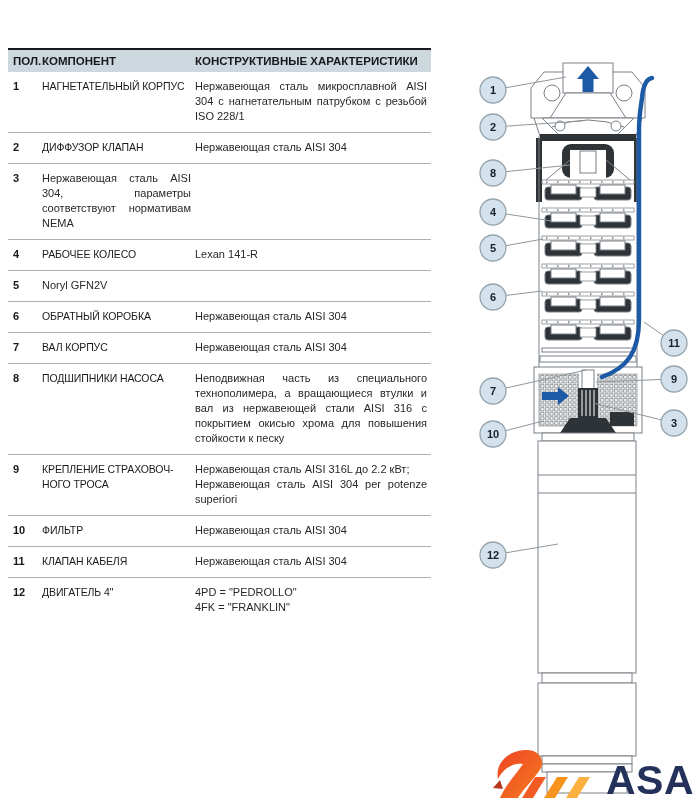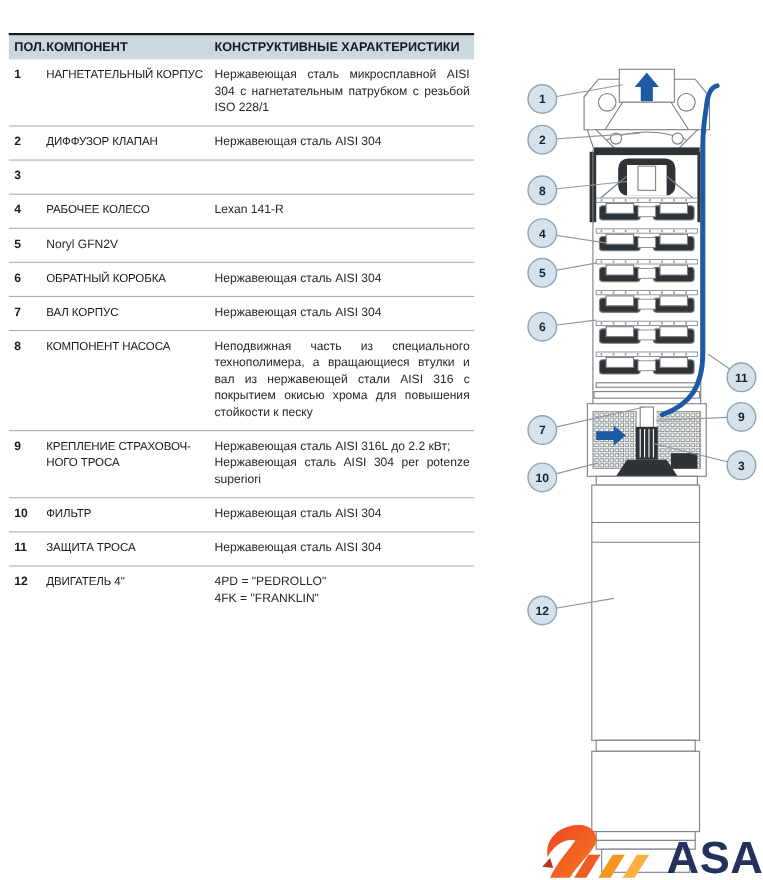--- a/index.html
+++ b/index.html
@@ -2,21 +2,21 @@
 <html><head>
 <meta charset="utf-8">
 <style>
   html,body{margin:0;padding:0}
   body{
     width:694px;height:800px;position:relative;overflow:hidden;
     background:#ffffff;
     font-family:"Liberation Sans",sans-serif;
     -webkit-font-smoothing:antialiased;
   }
-  .table-panel{position:absolute;left:8px;top:30px;width:423px}
+  .table-panel{position:absolute;left:8px;top:48px;width:423px}
   .thead{
     display:grid;grid-template-columns:29px 153px 1fr;
     background:#ccd8de;border-top:2px solid #17191c;
     padding:5px 0 5px 5px;font-weight:bold;font-size:11.5px;color:#17191c;
   }
   .thead .th{white-space:nowrap}
   .row{
     display:grid;grid-template-columns:29px 153px 1fr;
     padding:7px 0 8px 5px;border-bottom:1px solid #a9b0b5;
     font-size:11px;line-height:15px;
@@ -58,20 +58,21 @@
     <div class="cell name">НАГНЕТАТЕЛЬНЫЙ КОРПУС</div>
     <div class="cell desc just">Нержавеющая сталь микросплавной AISI 304 с нагнетательным патрубком с резьбой ISO 228/1</div>
   </div>
   <div class="row">
     <div class="cell num">2</div>
     <div class="cell name">ДИФФУЗОР КЛАПАН</div>
     <div class="cell desc">Нержавеющая сталь AISI 304</div>
   </div>
   <div class="row">
     <div class="cell num">3</div>
+    <div class="cell desc just">Нержавеющая сталь AISI 304, параметры соответствуют нормативам NEMA</div>
   </div>
   <div class="row">
     <div class="cell num">4</div>
     <div class="cell name">РАБОЧЕЕ КОЛЕСО</div>
     <div class="cell desc">Lexan 141-R</div>
   </div>
   <div class="row">
     <div class="cell num">5</div>
     <div class="cell desc">Noryl GFN2V</div>
   </div>
@@ -80,38 +81,38 @@
     <div class="cell name">ОБРАТНЫЙ КОРОБКА</div>
     <div class="cell desc">Нержавеющая сталь AISI 304</div>
   </div>
   <div class="row">
     <div class="cell num">7</div>
     <div class="cell name">ВАЛ КОРПУС</div>
     <div class="cell desc">Нержавеющая сталь AISI 304</div>
   </div>
   <div class="row">
     <div class="cell num">8</div>
-    <div class="cell name">КОМПОНЕНТ НАСОСА</div>
+    <div class="cell name">ПОДШИПНИКИ НАСОСА</div>
     <div class="cell desc just">Неподвижная часть из специального технополимера, а вращающиеся втулки и вал из нержавеющей стали AISI 316 с покрытием окисью хрома для повышения стойкости к песку</div>
   </div>
   <div class="row">
     <div class="cell num">9</div>
     <div class="cell name">КРЕПЛЕНИЕ СТРАХОВОЧ-
 НОГО ТРОСА</div>
     <div class="cell desc just">Нержавеющая сталь AISI 316L до 2.2 кВт;
 Нержавеющая сталь AISI 304 per potenze superiori</div>
   </div>
   <div class="row">
     <div class="cell num">10</div>
     <div class="cell name">ФИЛЬТР</div>
     <div class="cell desc">Нержавеющая сталь AISI 304</div>
   </div>
   <div class="row">
     <div class="cell num">11</div>
-    <div class="cell name">ЗАЩИТА ТРОСА</div>
+    <div class="cell name">КЛАПАН КАБЕЛЯ</div>
     <div class="cell desc">Нержавеющая сталь AISI 304</div>
   </div>
   <div class="row">
     <div class="cell num">12</div>
     <div class="cell name">ДВИГАТЕЛЬ 4"</div>
     <div class="cell desc">4PD = "PEDROLLO"
 4FK = "FRANKLIN"</div>
   </div>
 </div>
 

